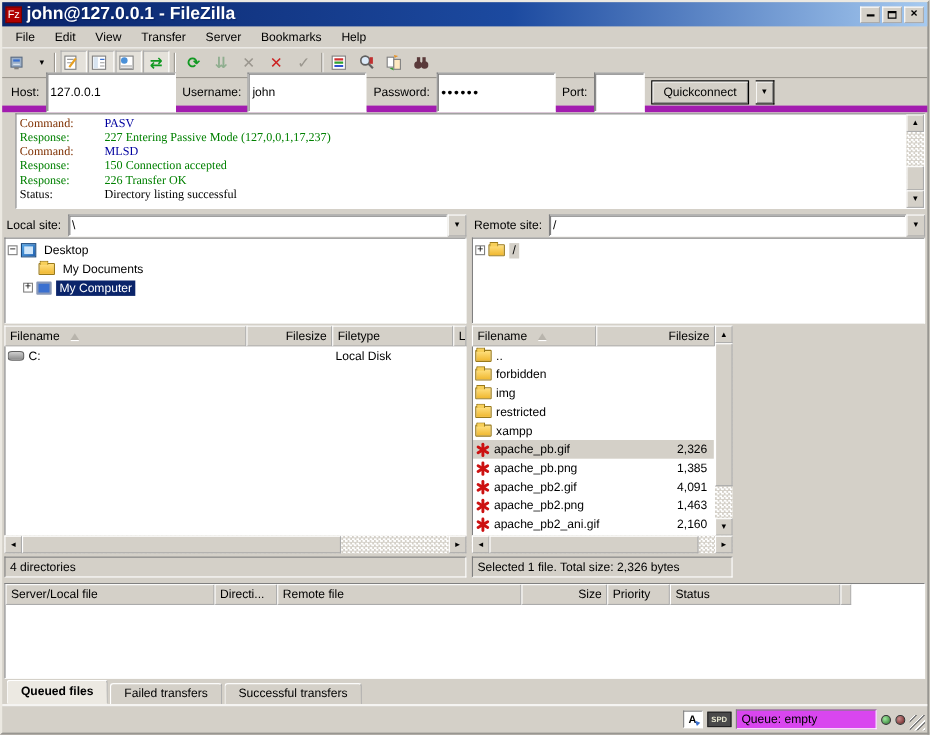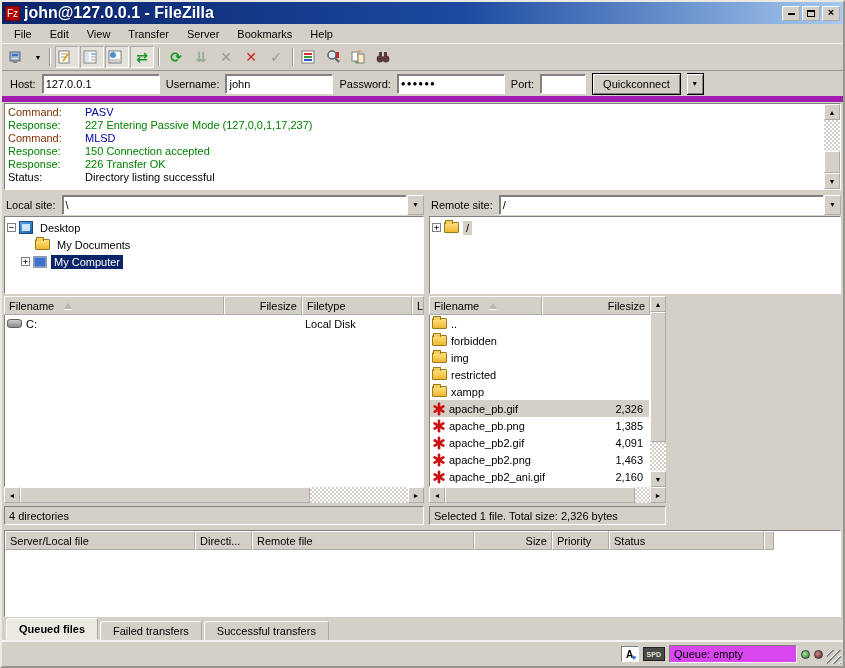--- a/index.html
+++ b/index.html
@@ -28,27 +28,27 @@
   .tbtn.narrow { width:14px; }
   .tsep { width:2px; height:18px; border-left:1px solid #9a968e; border-right:1px solid #fff; margin:0 3px; }
   .g { font-size:14px; line-height:1; }
   .g-green { color:#119922; font-weight:bold; }
   .g-dgreen { color:#8fae8f; font-weight:bold; }
   .g-gray { color:#9a968e; font-weight:bold; }
   .g-red { color:#c22; font-weight:bold; }
 
   
   .qcbar { height:31px; flex:0 0 31px; display:flex; align-items:center; padding-left:8px; gap:6px; border-bottom:6px solid #a21caf; }
-  .textbox { background:#fff; border:1px solid; border-color:#808080 #fff #fff #808080; box-shadow:inset 1px 1px 0 #404040aa; height:20px; display:flex; align-items:center; padding:0 3px; white-space:nowrap; overflow:hidden; }
+  .textbox { background:#fff; border:1px solid; border-color:#808080 #fff #fff #808080; box-shadow:inset 1px 1px 0 #404040aa; height:36px; display:flex; align-items:center; padding:0 3px; white-space:nowrap; overflow:hidden; }
   .tb-host { width:118px; } .tb-user { width:108px; } .tb-pass { width:108px; letter-spacing:1px; font-weight:bold; } .tb-port { width:46px; }
   .btn { background:#d4d0c8; border:1px solid #000; box-shadow:inset 1px 1px 0 #fff, inset -1px -1px 0 #808080; padding:2px 10px; height:22px; display:flex; align-items:center; }
   .qc-drop { width:17px; height:22px; background:#d4d0c8; border:1px solid #000; border-left:none; box-shadow:inset 1px 1px 0 #fff, inset -1px -1px 0 #808080; display:flex; align-items:center; justify-content:center; font-size:7px; }
 
   
-  .logpane { height:87px; flex:0 0 87px; background:#fff; border:1px solid; border-color:#808080 #fff #fff #808080; margin:1px 2px 0 2px; position:relative; overflow:hidden; padding:2px 18px 2px 3px; }
+  .logpane { height:87px; flex:0 0 87px; background:#fff; border:1px solid; border-color:#808080 #fff #fff #808080; margin:1px 2px 0 12px; position:relative; overflow:hidden; padding:2px 18px 2px 3px;font-family:Liberation Serif, serif; }
   .logrow { display:flex; height:13px; line-height:13px; white-space:nowrap; }
   .log-label { width:77px; flex:0 0 77px; }
   .log-command .log-label { color:#7f3000; } .log-command .log-text { color:#00009f; }
   .log-response .log-label, .log-response .log-text { color:#008000; }
   .log-status .log-label, .log-status .log-text { color:#000; }
 
   
   .vscroll { position:absolute; top:0; right:0; width:16px; bottom:0; background:#ece9e2; }
   .sb-btn { position:absolute; left:0; width:16px; height:16px; background:#d4d0c8; border:1px outset #fff; display:flex; align-items:center; justify-content:center; font-size:7px; color:#000; }
   .sb-up { top:0; } .sb-down { bottom:0; }

